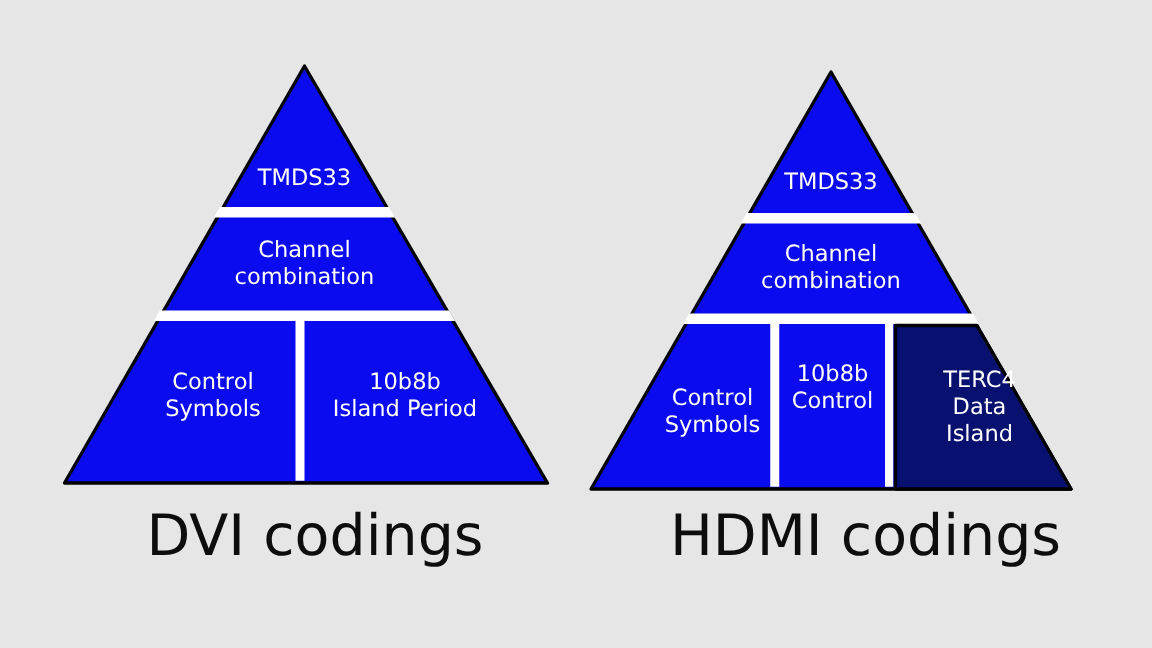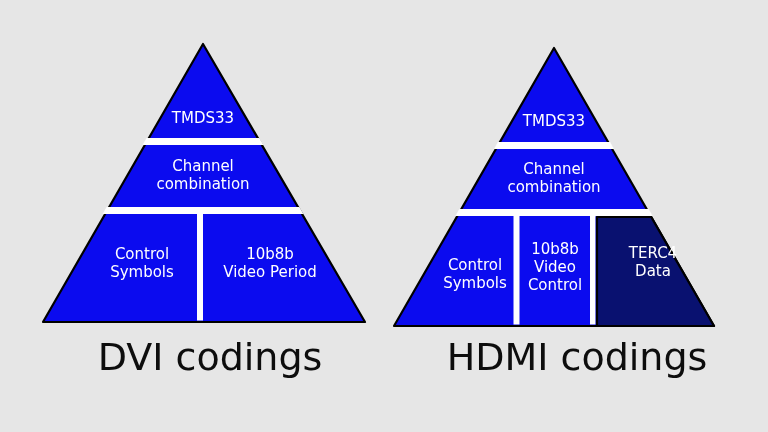--- a/index.html
+++ b/index.html
@@ -76,40 +76,40 @@
   <div class="seg-label" style="left:121px; top:157px; width:164px;">
     <span>Channel</span>
     <span>combination</span>
   </div>
   <div class="seg-label" style="left:90px; top:245px; width:104px;">
     <span>Control</span>
     <span>Symbols</span>
   </div>
   <div class="seg-label" style="left:198px; top:245px; width:144px;">
     <span>10b8b</span>
-    <span>Video Period</span>
+    <span>Island Period</span>
   </div>
 
   <div class="seg-label" style="left:502px; top:112px; width:104px;">
     <span>TMDS33</span>
   </div>
   <div class="seg-label" style="left:472px; top:160px; width:164px;">
     <span>Channel</span>
     <span>combination</span>
   </div>
   <div class="seg-label" style="left:423px; top:256px; width:104px;">
     <span>Control</span>
     <span>Symbols</span>
   </div>
   <div class="seg-label" style="left:513px; top:240px; width:84px;">
     <span>10b8b</span>
-    <span>Video</span>
     <span>Control</span>
   </div>
   <div class="seg-label" style="left:597px; top:244px; width:88px;margin-left:12px;">
     <span>TERC4</span>
     <span>Data</span>
+    <span>Island</span>
   </div>
 
   <div class="caption" style="left:60px; top:337px; width:300px;text-align:center;">DVI codings</div>
   <div class="caption" style="left:427px; top:337px; width:300px;">HDMI codings</div>
 
 </div>
 
 </body></html>

